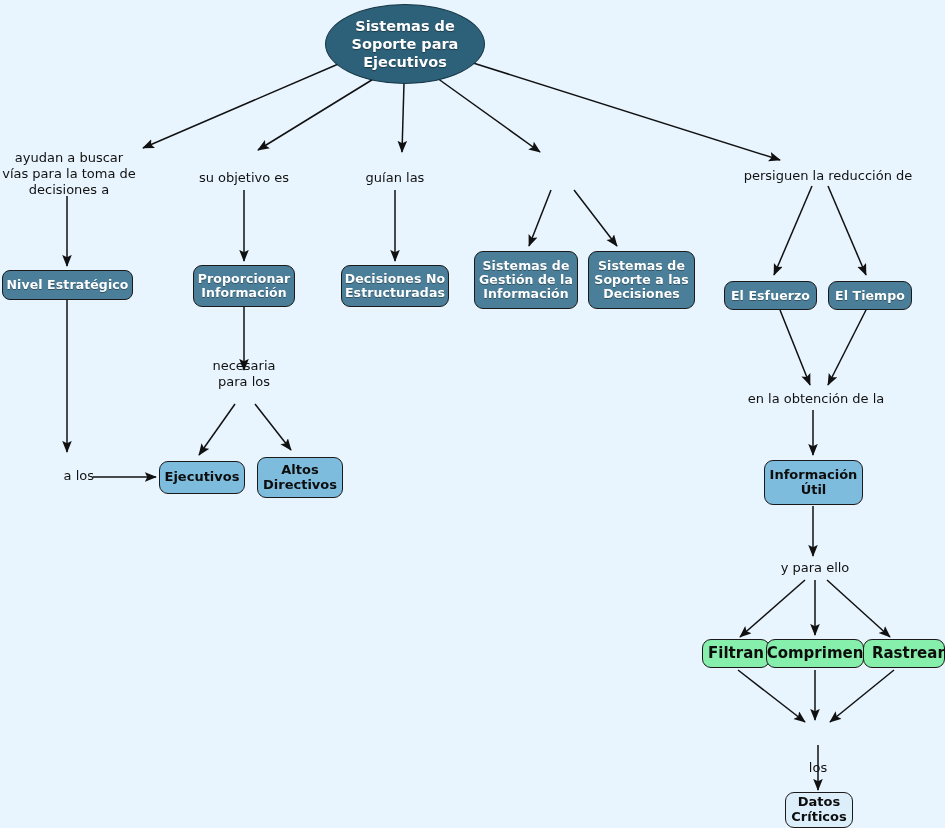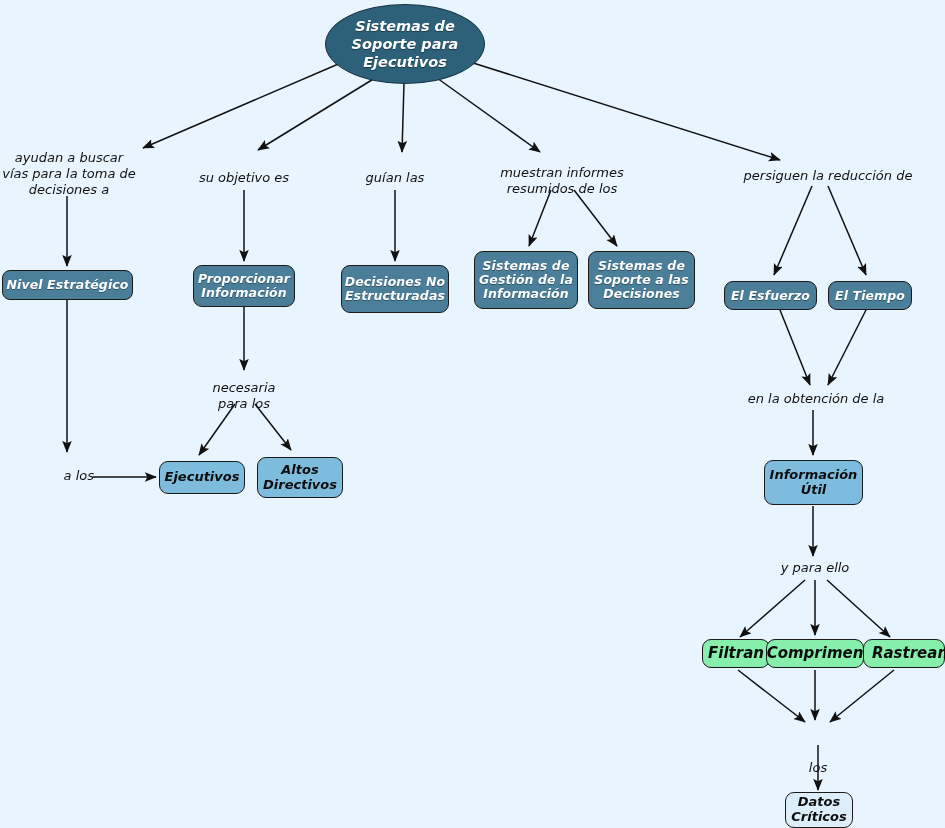--- a/index.html
+++ b/index.html
@@ -2,21 +2,21 @@
 <html><head>
 <meta charset="utf-8">
 <style>
   html,body{margin:0;padding:0;}
   body{
     width:945px;height:828px;
     background:#e9f5fe;
     font-family:"DejaVu Sans","Liberation Sans",sans-serif;
     position:relative;overflow:hidden;
   }
-  #map{position:absolute;left:0;top:0;width:945px;height:828px;font-style:italic;}
+  #map{position:absolute;left:0;top:0;width:945px;height:828px;}
   svg.edges{position:absolute;left:0;top:0;width:945px;height:828px;pointer-events:none;}
 
   
   .node{
     position:absolute;
     box-sizing:border-box;
     display:flex;align-items:center;justify-content:center;
     text-align:center;
     font-weight:bold;
     line-height:1.12;
@@ -133,42 +133,40 @@
 Ejecutivos</div>
 
   <div class="link-label" style="left:0px;top:150px;width:138px;">ayudan a buscar
 vías para la toma de
 decisiones a</div>
 
   <div class="link-label" style="left:184px;top:170px;width:120px;">su objetivo es</div>
 
   <div class="link-label" style="left:345px;top:170px;width:100px;">guían las</div>
 
-  <div class="link-label" style="left:482px;top:165px;width:160px;">muestran informes
-resumidos de los</div>
 
   <div class="link-label" style="left:728px;top:168px;width:200px;">persiguen la reducción de</div>
 
-  <div class="link-label" style="left:194px;top:380px;width:100px;">necesaria
+  <div class="link-label" style="left:194px;top:358px;width:100px;">necesaria
 para los</div>
 
   <div class="link-label" style="left:40px;top:468px;width:54px;text-align:right;">a los</div>
 
   <div class="link-label" style="left:728px;top:391px;width:176px;">en la obtención de la</div>
 
   <div class="link-label" style="left:760px;top:560px;width:110px;">y para ello</div>
 
   <div class="link-label" style="left:788px;top:760px;width:60px;">los</div>
 
   <div class="node dark" style="left:2px;top:270px;width:131px;height:30px;border-radius:8px;">Nivel Estratégico</div>
 
   <div class="node dark" style="left:193px;top:265px;width:102px;height:42px;">Proporcionar
 Información</div>
 
-  <div class="node dark" style="left:341px;top:265px;width:108px;height:48px;">Decisiones No
+  <div class="node dark" style="left:341px;top:265px;width:108px;height:42px;">Decisiones No
 Estructuradas</div>
 
   <div class="node dark" style="left:474px;top:251px;width:104px;height:58px;">Sistemas de
 Gestión de la
 Información</div>
 
   <div class="node dark" style="left:588px;top:251px;width:107px;height:58px;">Sistemas de
 Soporte a las
 Decisiones</div>
 

